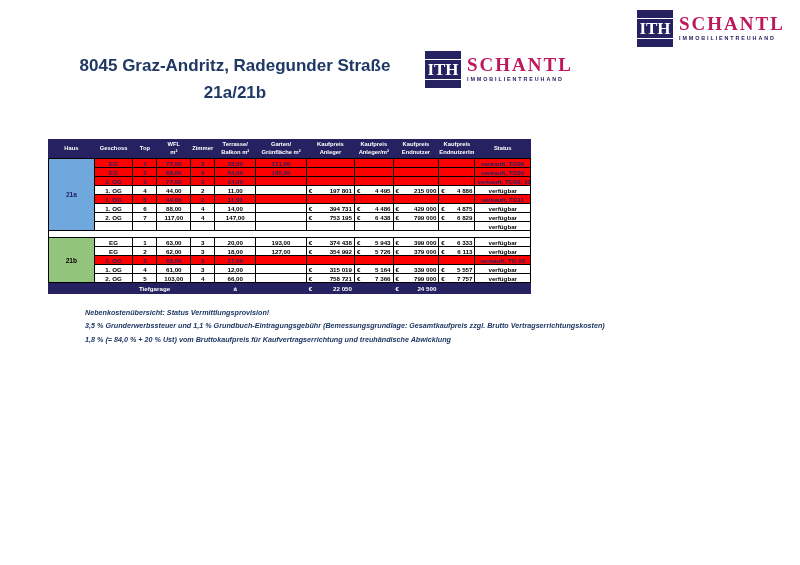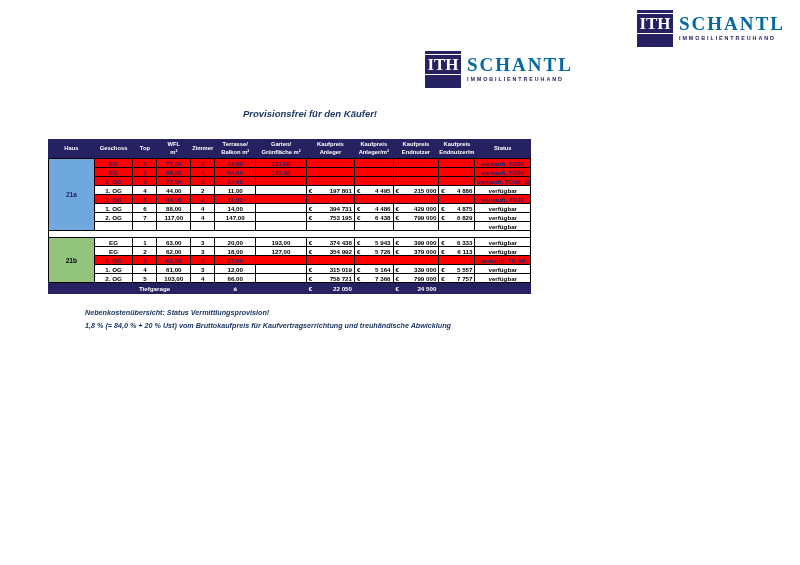--- a/index.html
+++ b/index.html
@@ -3,27 +3,27 @@
 <meta charset="utf-8">
 <style>
   * { margin:0; padding:0; box-sizing:border-box; }
   html,body { width:800px; height:565px; background:#fff; overflow:hidden;
               font-family:"Liberation Sans", sans-serif; }
   .page { position:relative; width:800px; height:565px; background:#ffffff; }
 
   
   .logo { position:absolute; display:flex; align-items:flex-start; gap:6px; }
   .logo-box { width:36px; height:37px; background:#262262; color:#fff;
-              display:flex; align-items:flex-start; justify-content:center;
+              display:flex; align-items:center; justify-content:center;
               font-family:"Liberation Serif", serif; font-weight:bold;
               font-size:17px; letter-spacing:0; border:3px solid #262262; }
   .logo-box span{ border:1.5px solid #fff; padding:1px 2px; line-height:1; }
   .logo-text { display:flex; flex-direction:column; margin-top:4px; }
   .logo-name { font-family:"Liberation Serif", serif; font-weight:bold;
-               color:#0369a1; font-size:19px; letter-spacing:2px; line-height:1; }
+               color:#be185d; font-size:19px; letter-spacing:2px; line-height:1; }
   .logo-tagline { color:#262262; font-size:5.4px; letter-spacing:1.9px;
                   margin-top:2px; font-weight:bold; }
   .logo-topright { top:10px; left:637px; }
   .logo-mid { top:51px; left:425px; }
 
   
   .title { position:absolute; left:50px; top:52px; width:370px; text-align:center;
            color:#1f3864; font-weight:bold; font-size:17px; line-height:1.6; }
   .subtitle { position:absolute; left:170px; top:108px; width:280px; text-align:center;
               color:#1f3864; font-weight:bold; font-style:italic; font-size:9.5px; }
@@ -70,32 +70,35 @@
   <div class="logo logo-topright">
     <div class="logo-box">
       <span>ITH</span>
     </div>
     <div class="logo-text">
       <div class="logo-name">SCHANTL</div>
       <div class="logo-tagline">IMMOBILIENTREUHAND</div>
     </div>
   </div>
 
+  <div class="title">
+    <div>8045 Graz-Andritz, Radegunder Straße</div>
+    <div>21a/21b</div>
+  </div>
 
   <div class="logo logo-mid">
     <div class="logo-box">
       <span>ITH</span>
     </div>
     <div class="logo-text">
       <div class="logo-name">SCHANTL</div>
       <div class="logo-tagline">IMMOBILIENTREUHAND</div>
     </div>
   </div>
 
-  <div class="subtitle">Provisionsfrei für den Käufer!</div>
 
   <table id="price-table">
     <colgroup>
         <col style="width: 9.5%;">
         <col style="width: 8%;">
         <col style="width: 5%;">
         <col style="width: 7%;">
         <col style="width: 5%;">
         <col style="width: 8.5%;">
         <col style="width: 10.5%;">
@@ -338,16 +341,17 @@
           <td></td>
           <td class="price"><span>€</span><span>24 500</span></td>
           <td></td>
           <td></td>
         </tr>
       </tfoot>
   </table>
 
   <div class="notes">
     <div>Nebenkostenübersicht:  Status Vermittlungsprovision!</div>
+    <div>3,5 % Grunderwerbssteuer und 1,1 % Grundbuch-Eintragungsgebühr (Bemessungsgrundlage: Gesamtkaufpreis zzgl. Brutto Vertragserrichtungskosten)</div>
     <div>1,8 % (= 84,0 % + 20 % Ust) vom Bruttokaufpreis für Kaufvertragserrichtung und treuhändische Abwicklung</div>
   </div>
 
 </div>
 
 </body></html>

